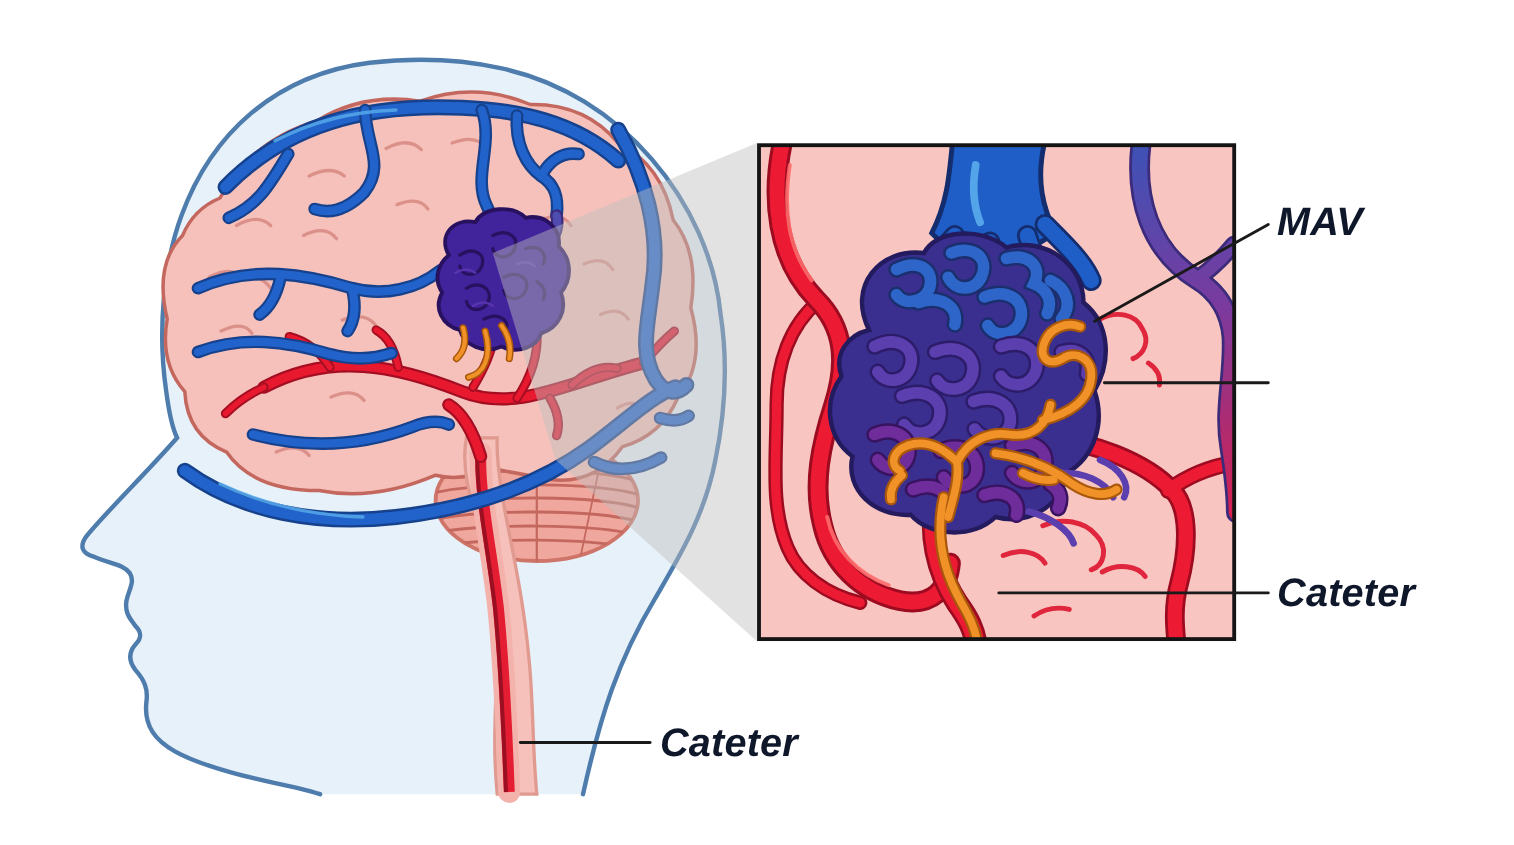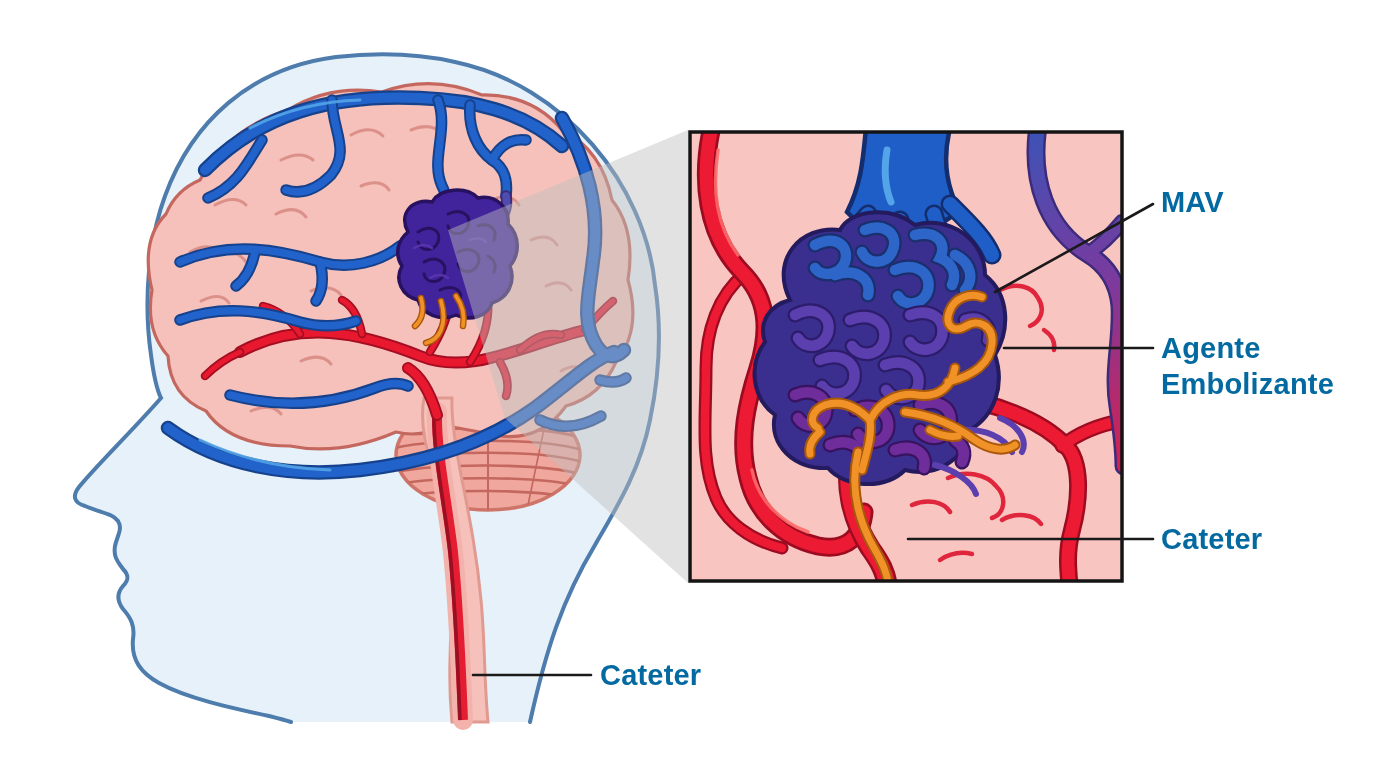--- a/index.html
+++ b/index.html
@@ -2,22 +2,22 @@
 <html><head>
 <meta charset="utf-8">
 <style>
   html,body{margin:0;padding:0;background:#ffffff;}
   .stage{
     position:relative;width:1376px;height:768px;background:#ffffff;overflow:hidden;
     font-family:"Liberation Sans", sans-serif;
   }
   .stage svg{position:absolute;left:0;top:0;}
   .lbl{
-    position:absolute;color:#0369a1;font-weight:700;font-size:29px;line-height:36px;
-    letter-spacing:0.2px;white-space:pre-line;
+    position:absolute;color:#0f172a;font-weight:700;font-size:36px;line-height:36px;
+    letter-spacing:0.2px;white-space:pre-line;font-style:italic;
   }
   .lbl.wrap{width:190px;}
 </style>
 </head>
 <body>
 
 <div class="stage">
 <svg width="1376" height="768" viewBox="0 0 1376 768">
   <defs>
     <linearGradient id="gradPurpleInset" gradientUnits="userSpaceOnUse" x1="1060" y1="132" x2="1120" y2="470">
@@ -370,16 +370,15 @@
 
   <g stroke="#1a1a1a" stroke-width="2.6" stroke-linecap="round">
     <line x1="995" y1="292" x2="1153" y2="204"></line>
     <line x1="1004" y1="348" x2="1153" y2="348"></line>
     <line x1="908" y1="539" x2="1153" y2="539"></line>
     <line x1="473" y1="675" x2="591" y2="675"></line>
   </g>
 </svg>
 
 <div class="lbl" style="left:1161px;top:184px;">MAV</div>
-<div class="lbl wrap" style="left:1161px;top:330px;">Agente Embolizante</div>
 <div class="lbl" style="left:1161px;top:521px;">Cateter</div>
 <div class="lbl" style="left:600px;top:657px;">Cateter</div>
 </div>
 
 </body></html>

